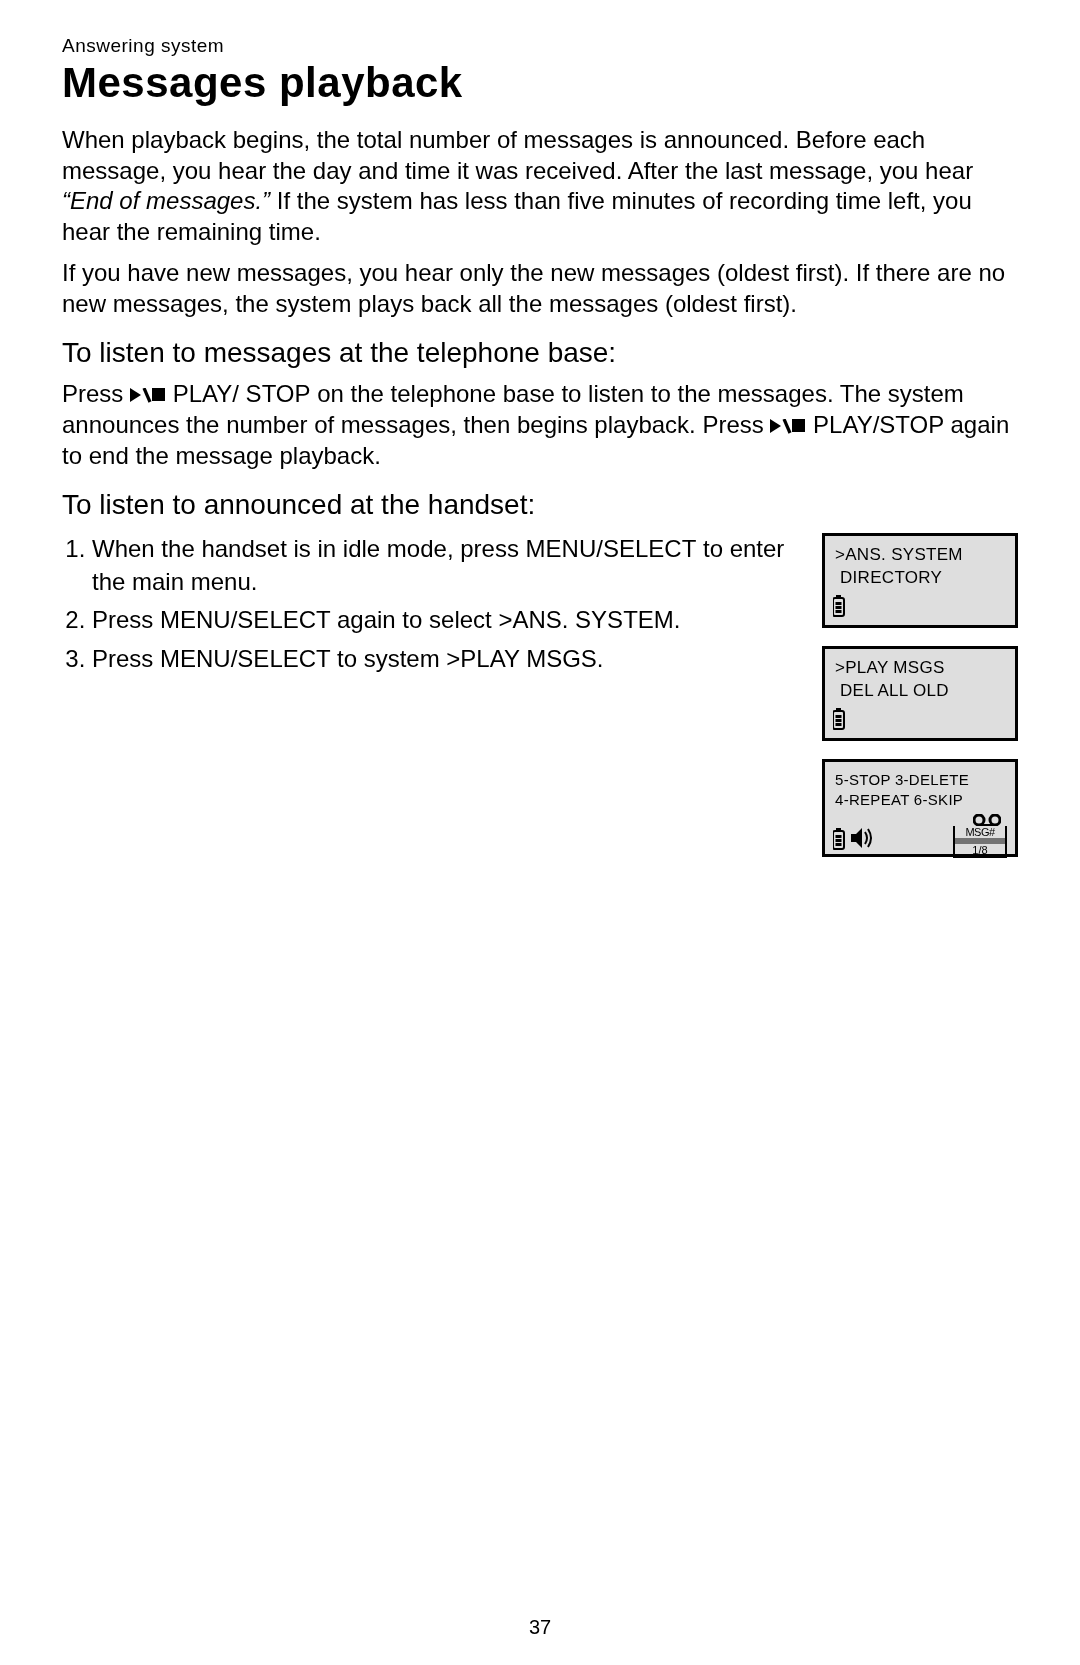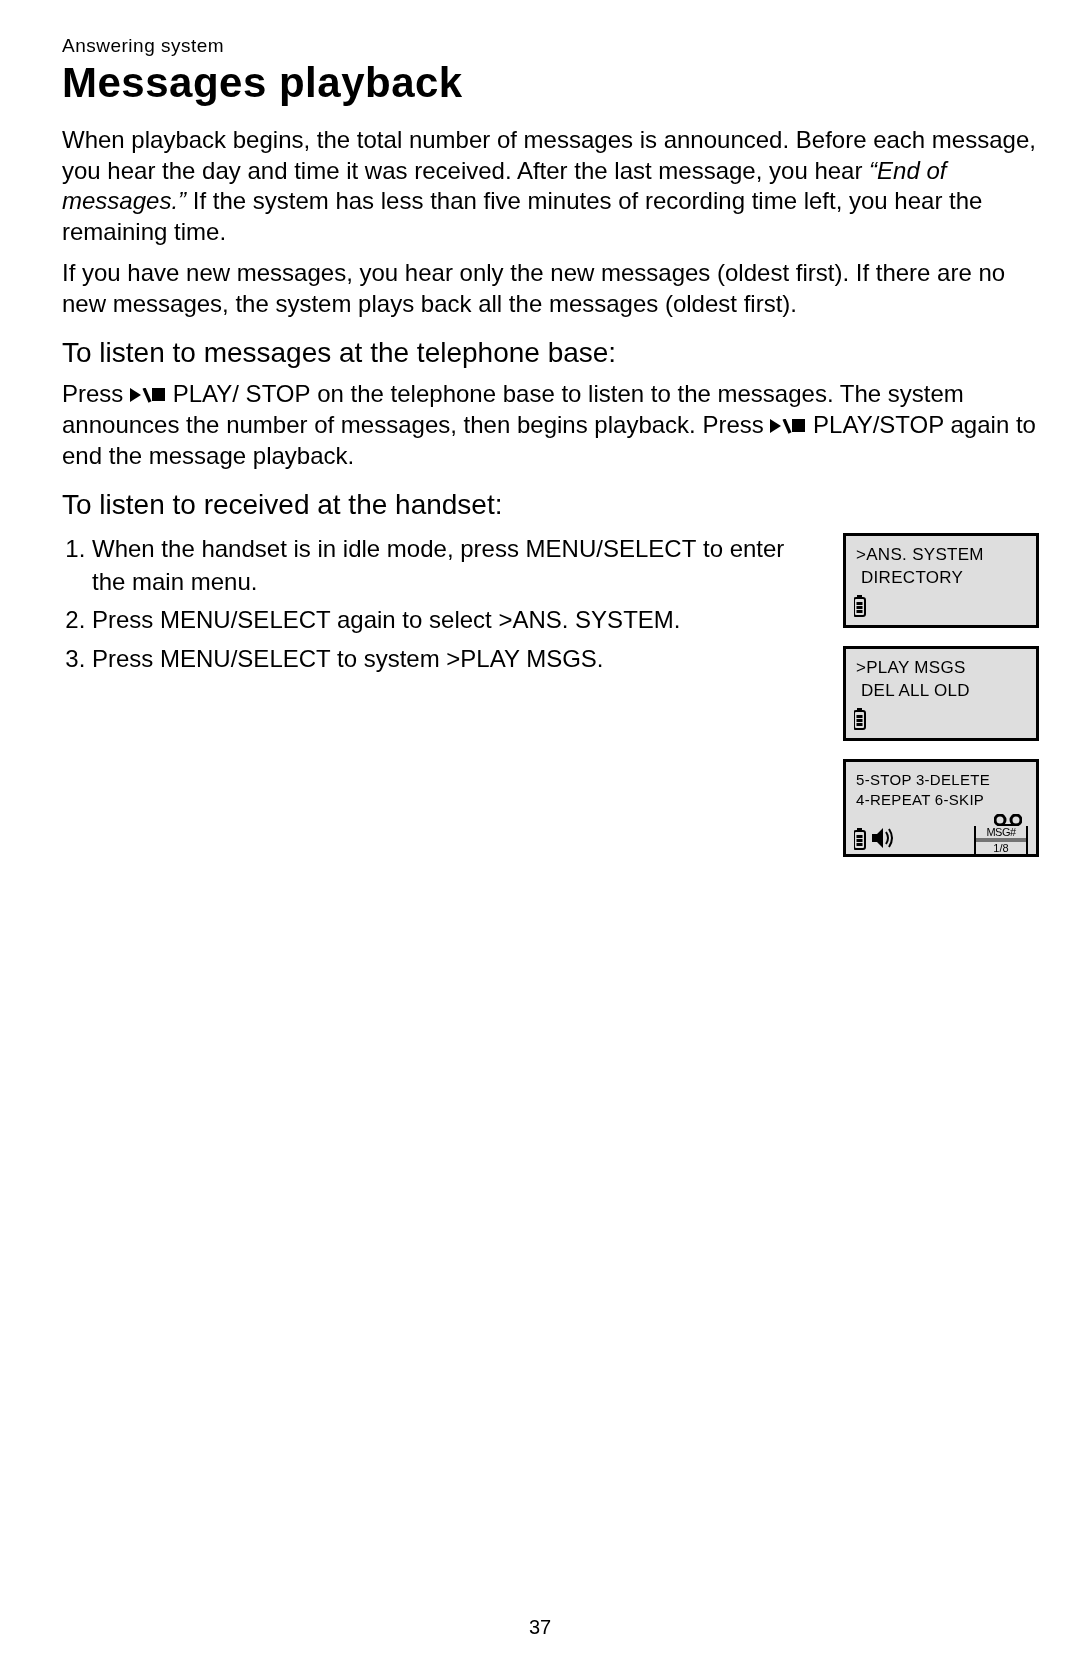--- a/index.html
+++ b/index.html
@@ -1,35 +1,35 @@
 <!DOCTYPE html>
 <html><head>
 <meta charset="utf-8">
 <style>
   html,body{margin:0;padding:0;background:#fff;color:#000;font-family:"Segoe UI",Arial,sans-serif}
-  .page{width:1080px;height:1665px;box-sizing:border-box;padding:35px 41px 40px 62px;position:relative}
+  .page{width:1080px;height:1665px;box-sizing:border-box;padding:35px 62px 40px 62px;position:relative}
   .pretitle{font-size:19px;letter-spacing:0.5px;margin-bottom:0}
   .title{font-size:42px;letter-spacing:0.5px;margin:2px 0 18px 0;font-weight:700}
   p{font-size:24px;line-height:1.28;margin:10px 0}
   .sub{font-size:28px;margin:18px 0 8px 0}
   .uc{text-transform:uppercase;font-stretch:condensed}
   .ps-icon{display:inline-block;vertical-align:-2px}
   ol.steps{padding-left:30px;margin:4px 0 0 0;font-size:24px;line-height:1.35}
   ol.steps li{margin-bottom:6px}
   .columns{display:flex;gap:24px}
   .colL{flex:1 1 auto}
   .screens{flex:0 0 auto;width:196px;padding-top:4px}
   .scr{border:3px solid #000;background:#dedede;margin-bottom:18px;padding:8px 8px 4px 8px;font-family:Arial,Helvetica,sans-serif}
   .scr-lines{font-size:17px;line-height:1.32;letter-spacing:0.3px;padding:0 2px 4px 2px}
   .scr-foot{height:28px;position:relative}
   .batt{position:absolute;left:0;top:2px}
   .speaker{position:absolute;left:26px;top:2px}
   .tape{position:absolute;right:0;top:0}
   .msgbox{border:2px solid #000;border-top:none;width:50px;text-align:center;font-size:11px;margin-left:auto}
-  .msglbl{border-bottom:4px solid #737373;padding:0 2px;letter-spacing:-0.5px}
+  .msglbl{border-bottom:6px solid #737373;padding:0 2px;letter-spacing:-0.5px}
   .msgnum{padding:0 2px}
   .pagenum{position:absolute;left:0;right:0;bottom:26px;text-align:center;font-size:20px}
   svg{display:block}
 </style>
 </head>
 <body>
 
 <svg style="position:absolute;width:0;height:0" aria-hidden="true">
   <defs>
     <g id="playstop">
@@ -70,21 +70,21 @@
 
   <div class="sub">To listen to messages at the telephone base:</div>
   <p>
     <span>Press </span><span class="ps-icon"><svg width="36" height="16">
           <use href="#playstop"></use>
         </svg></span><span> PLAY/</span><span class="uc"> STOP</span><span> on the telephone base to listen to the messages. The system announces the number of messages, then begins playback. Press </span><span class="ps-icon"><svg width="36" height="16">
           <use href="#playstop"></use>
         </svg></span><span class="uc"> PLAY</span><span>/STOP again to end the message playback.</span>
   </p>
 
-  <div class="sub">To listen to received at the handset:</div>
+  <div class="sub">To listen to announced at the handset:</div>
 
   <div class="columns">
     <div class="colL">
       <ol class="steps">
         <li>
           <span>When the handset is in idle mode, press </span><span>MENU/</span><span class="uc">SELECT</span><span> to enter the main menu.</span>
         </li>
         <li>
           <span>Press </span><span class="uc">MENU/</span><span>SELECT</span><span> again to select </span><span>&gt;ANS. SYSTEM</span><span>.</span>
         </li>

